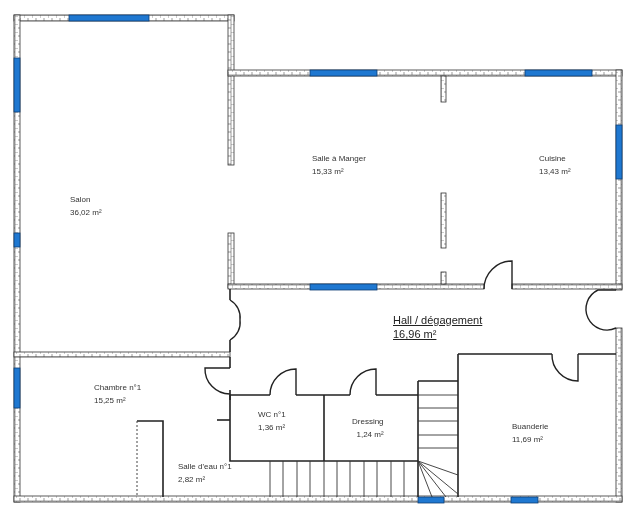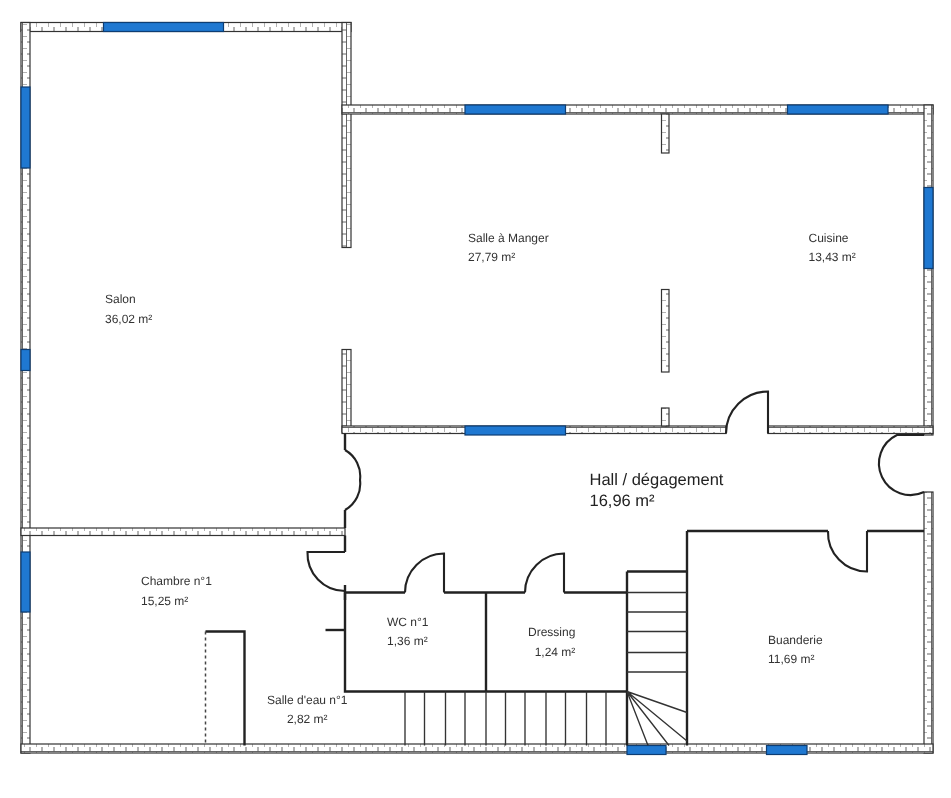--- a/index.html
+++ b/index.html
@@ -1,19 +1,19 @@
 <!DOCTYPE html>
 <html><head>
 <meta charset="utf-8">
 <style>
   html, body { margin: 0; padding: 0; background: #ffffff; }
   body { width: 634px; height: 532px; position: relative; overflow: hidden; font-family: "Liberation Sans", sans-serif; }
   svg { position: absolute; left: 0; top: 0; }
   .lbl { position: absolute; font-size: 8px; color: #333; line-height: 13px; white-space: nowrap; }
-  .lbl.big { font-size: 11px; color: #222; line-height: 14px; }
+  .lbl.big { font-size: 11px; color: #222; line-height: 14px; text-decoration: underline; }
 </style>
 </head>
 <body>
 
 <svg width="634" height="532" viewBox="0 0 634 532">
   <defs>
     <pattern id="brickH" width="8" height="6" patternUnits="userSpaceOnUse">
       <rect width="8" height="6" fill="#fff"></rect>
       <path d="M0 3 H8 M4 0 V3 M0 3 V6" stroke="#555" stroke-width="0.6" fill="none"></path>
     </pattern>
@@ -100,21 +100,21 @@
     <path d="M578 354 V381 A26 26 0 0 1 552 354"></path>
   </g>
 </svg>
 
 <div class="lbl" style="left:70px;top:193px;">
   <div>Salon</div>
   <div>36,02  m²</div>
 </div>
 <div class="lbl" style="left:312px;top:152px;">
   <div>Salle à Manger</div>
-  <div>27,79  m²</div>
+  <div>15,33  m²</div>
 </div>
 <div class="lbl" style="left:499px;top:152px;margin-left:40px;">
   <div>Cuisine</div>
   <div>13,43  m²</div>
 </div>
 <div class="lbl big" style="left:393px;top:313px;">
   <div>Hall / dégagement</div>
   <div>16,96  m²</div>
 </div>
 <div class="lbl" style="left:70px;top:381px;margin-left:24px;">
@@ -126,16 +126,16 @@
   <div>1,36  m²</div>
 </div>
 <div class="lbl" style="left:352px;top:415px;text-align:right;">
   <div>Dressing</div>
   <div>1,24  m²</div>
 </div>
 <div class="lbl" style="left:512px;top:420px;">
   <div>Buanderie</div>
   <div>11,69  m²</div>
 </div>
-<div class="lbl" style="left:178px;top:460px;text-align:center;">
+<div class="lbl" style="left:178px;top:460px;">
   <div>Salle d'eau n°1</div>
   <div>2,82  m²</div>
 </div>
 
 </body></html>

